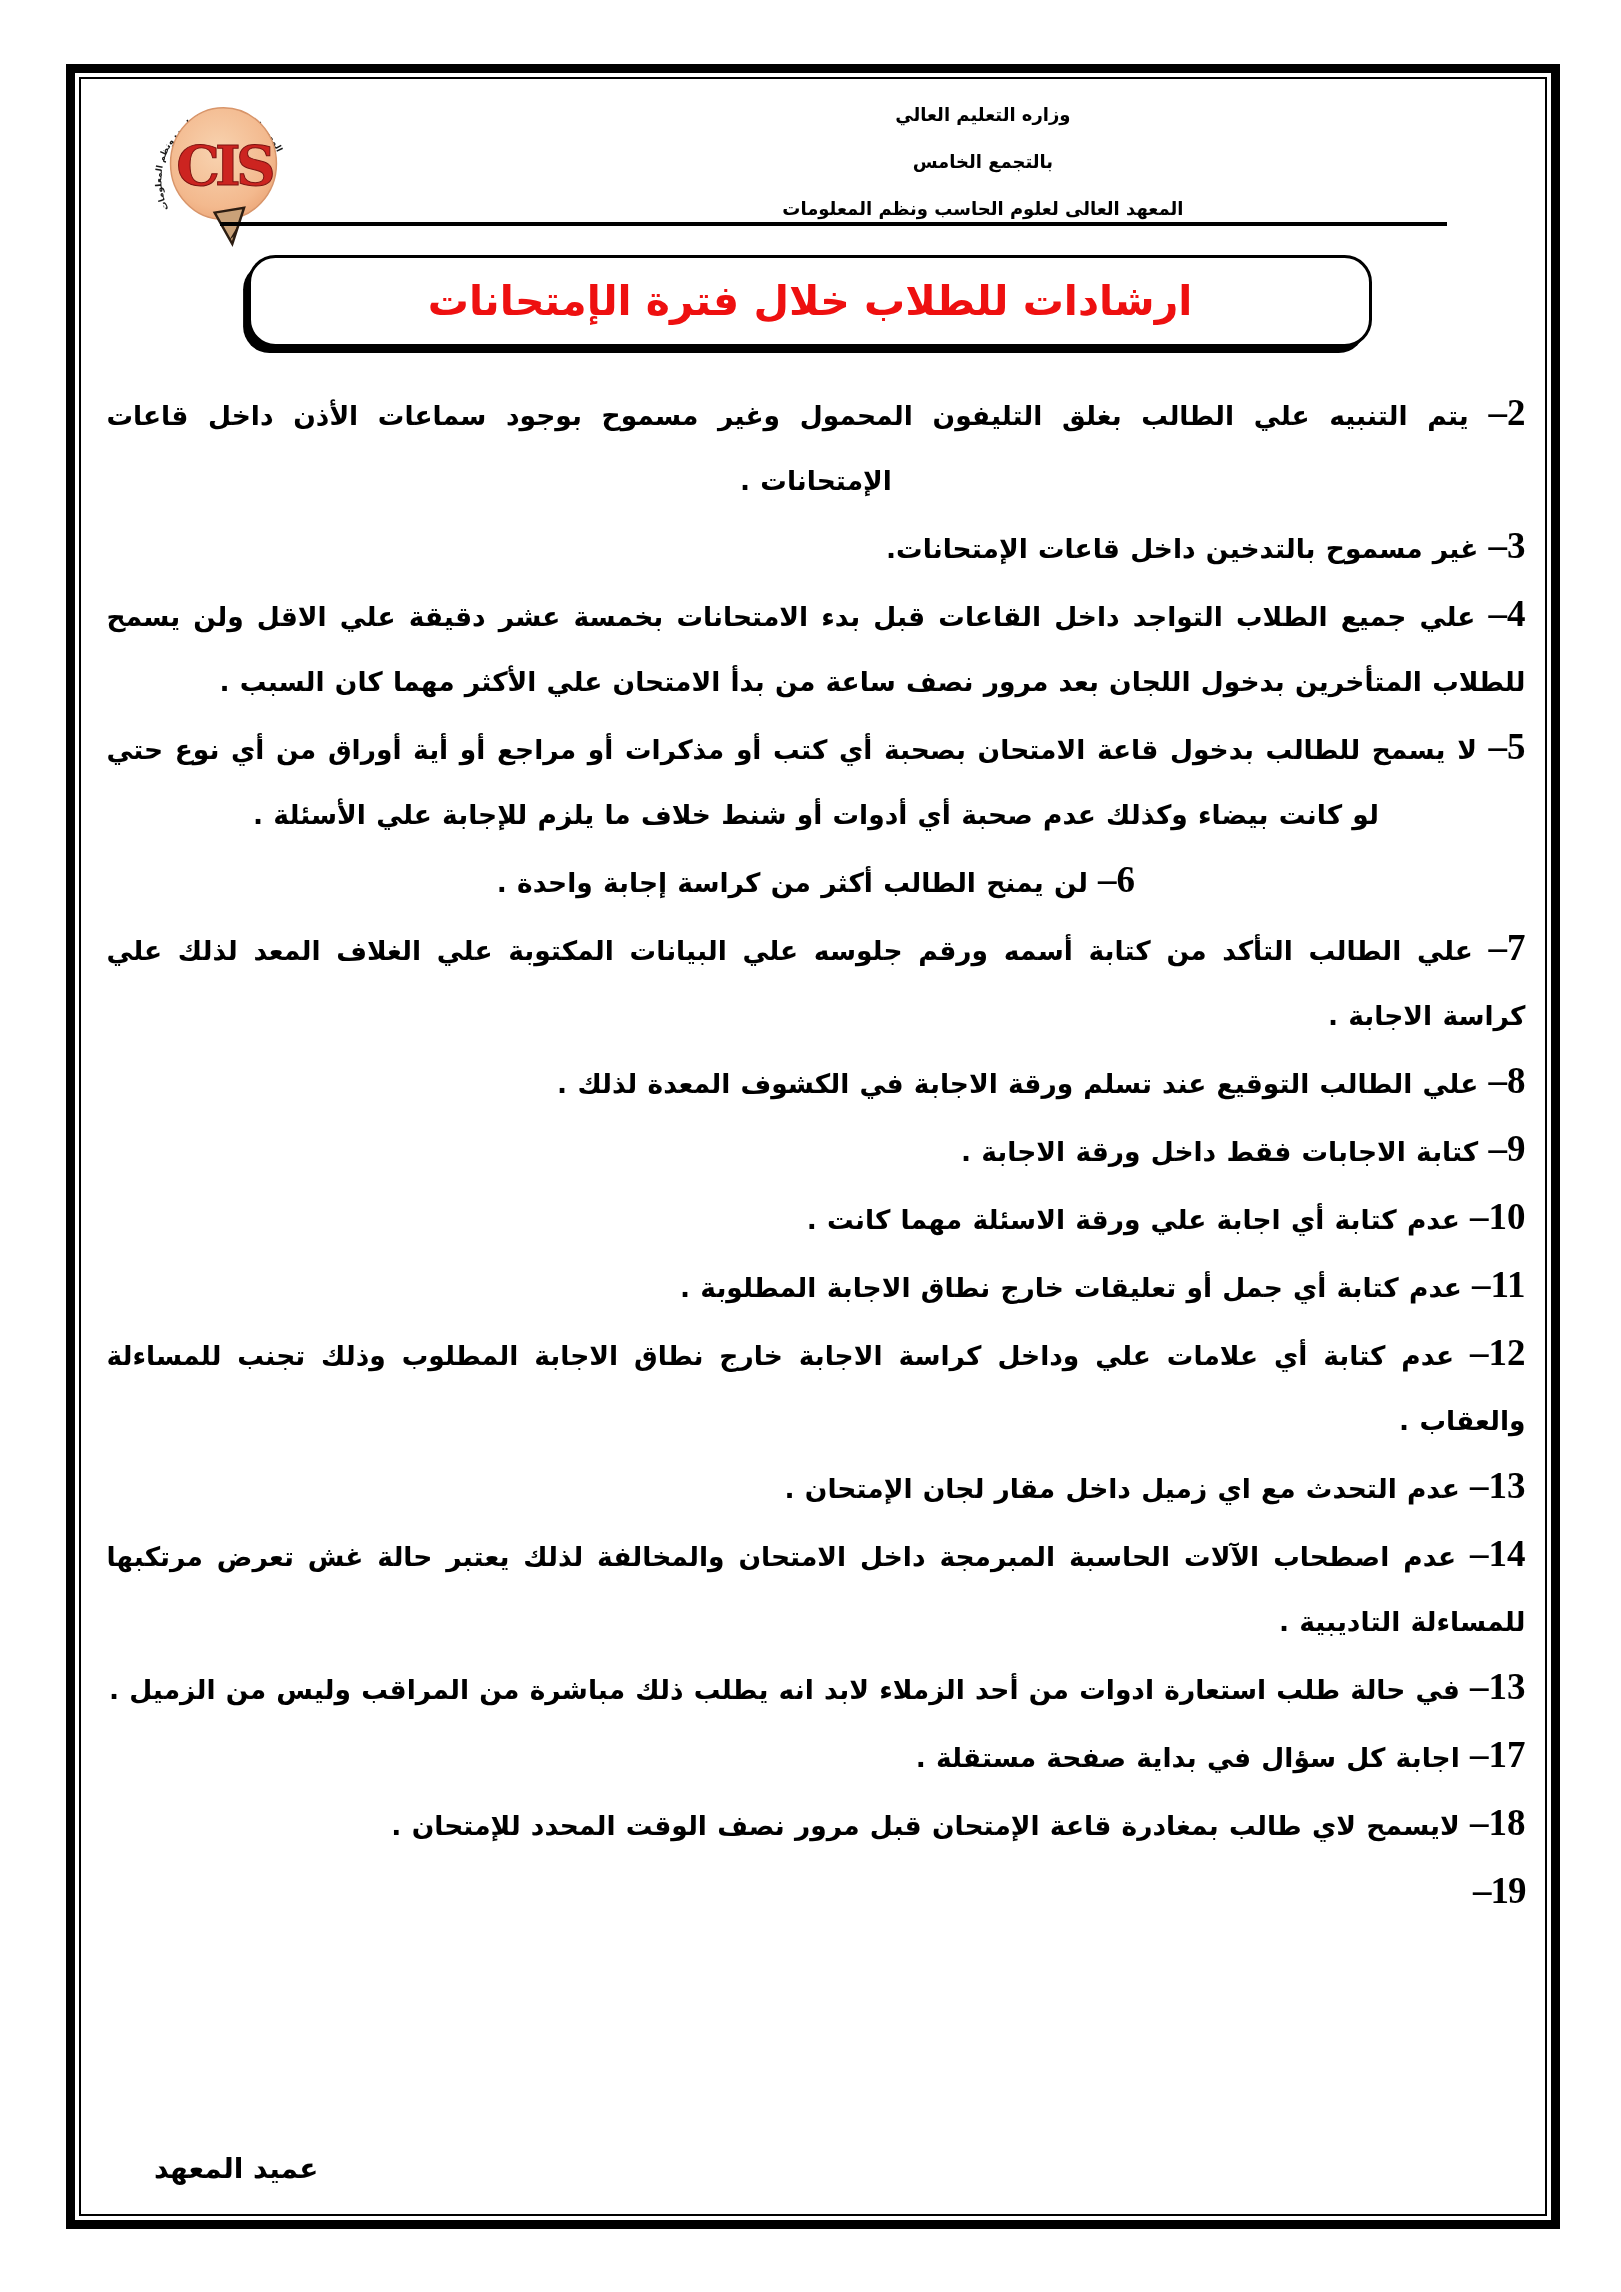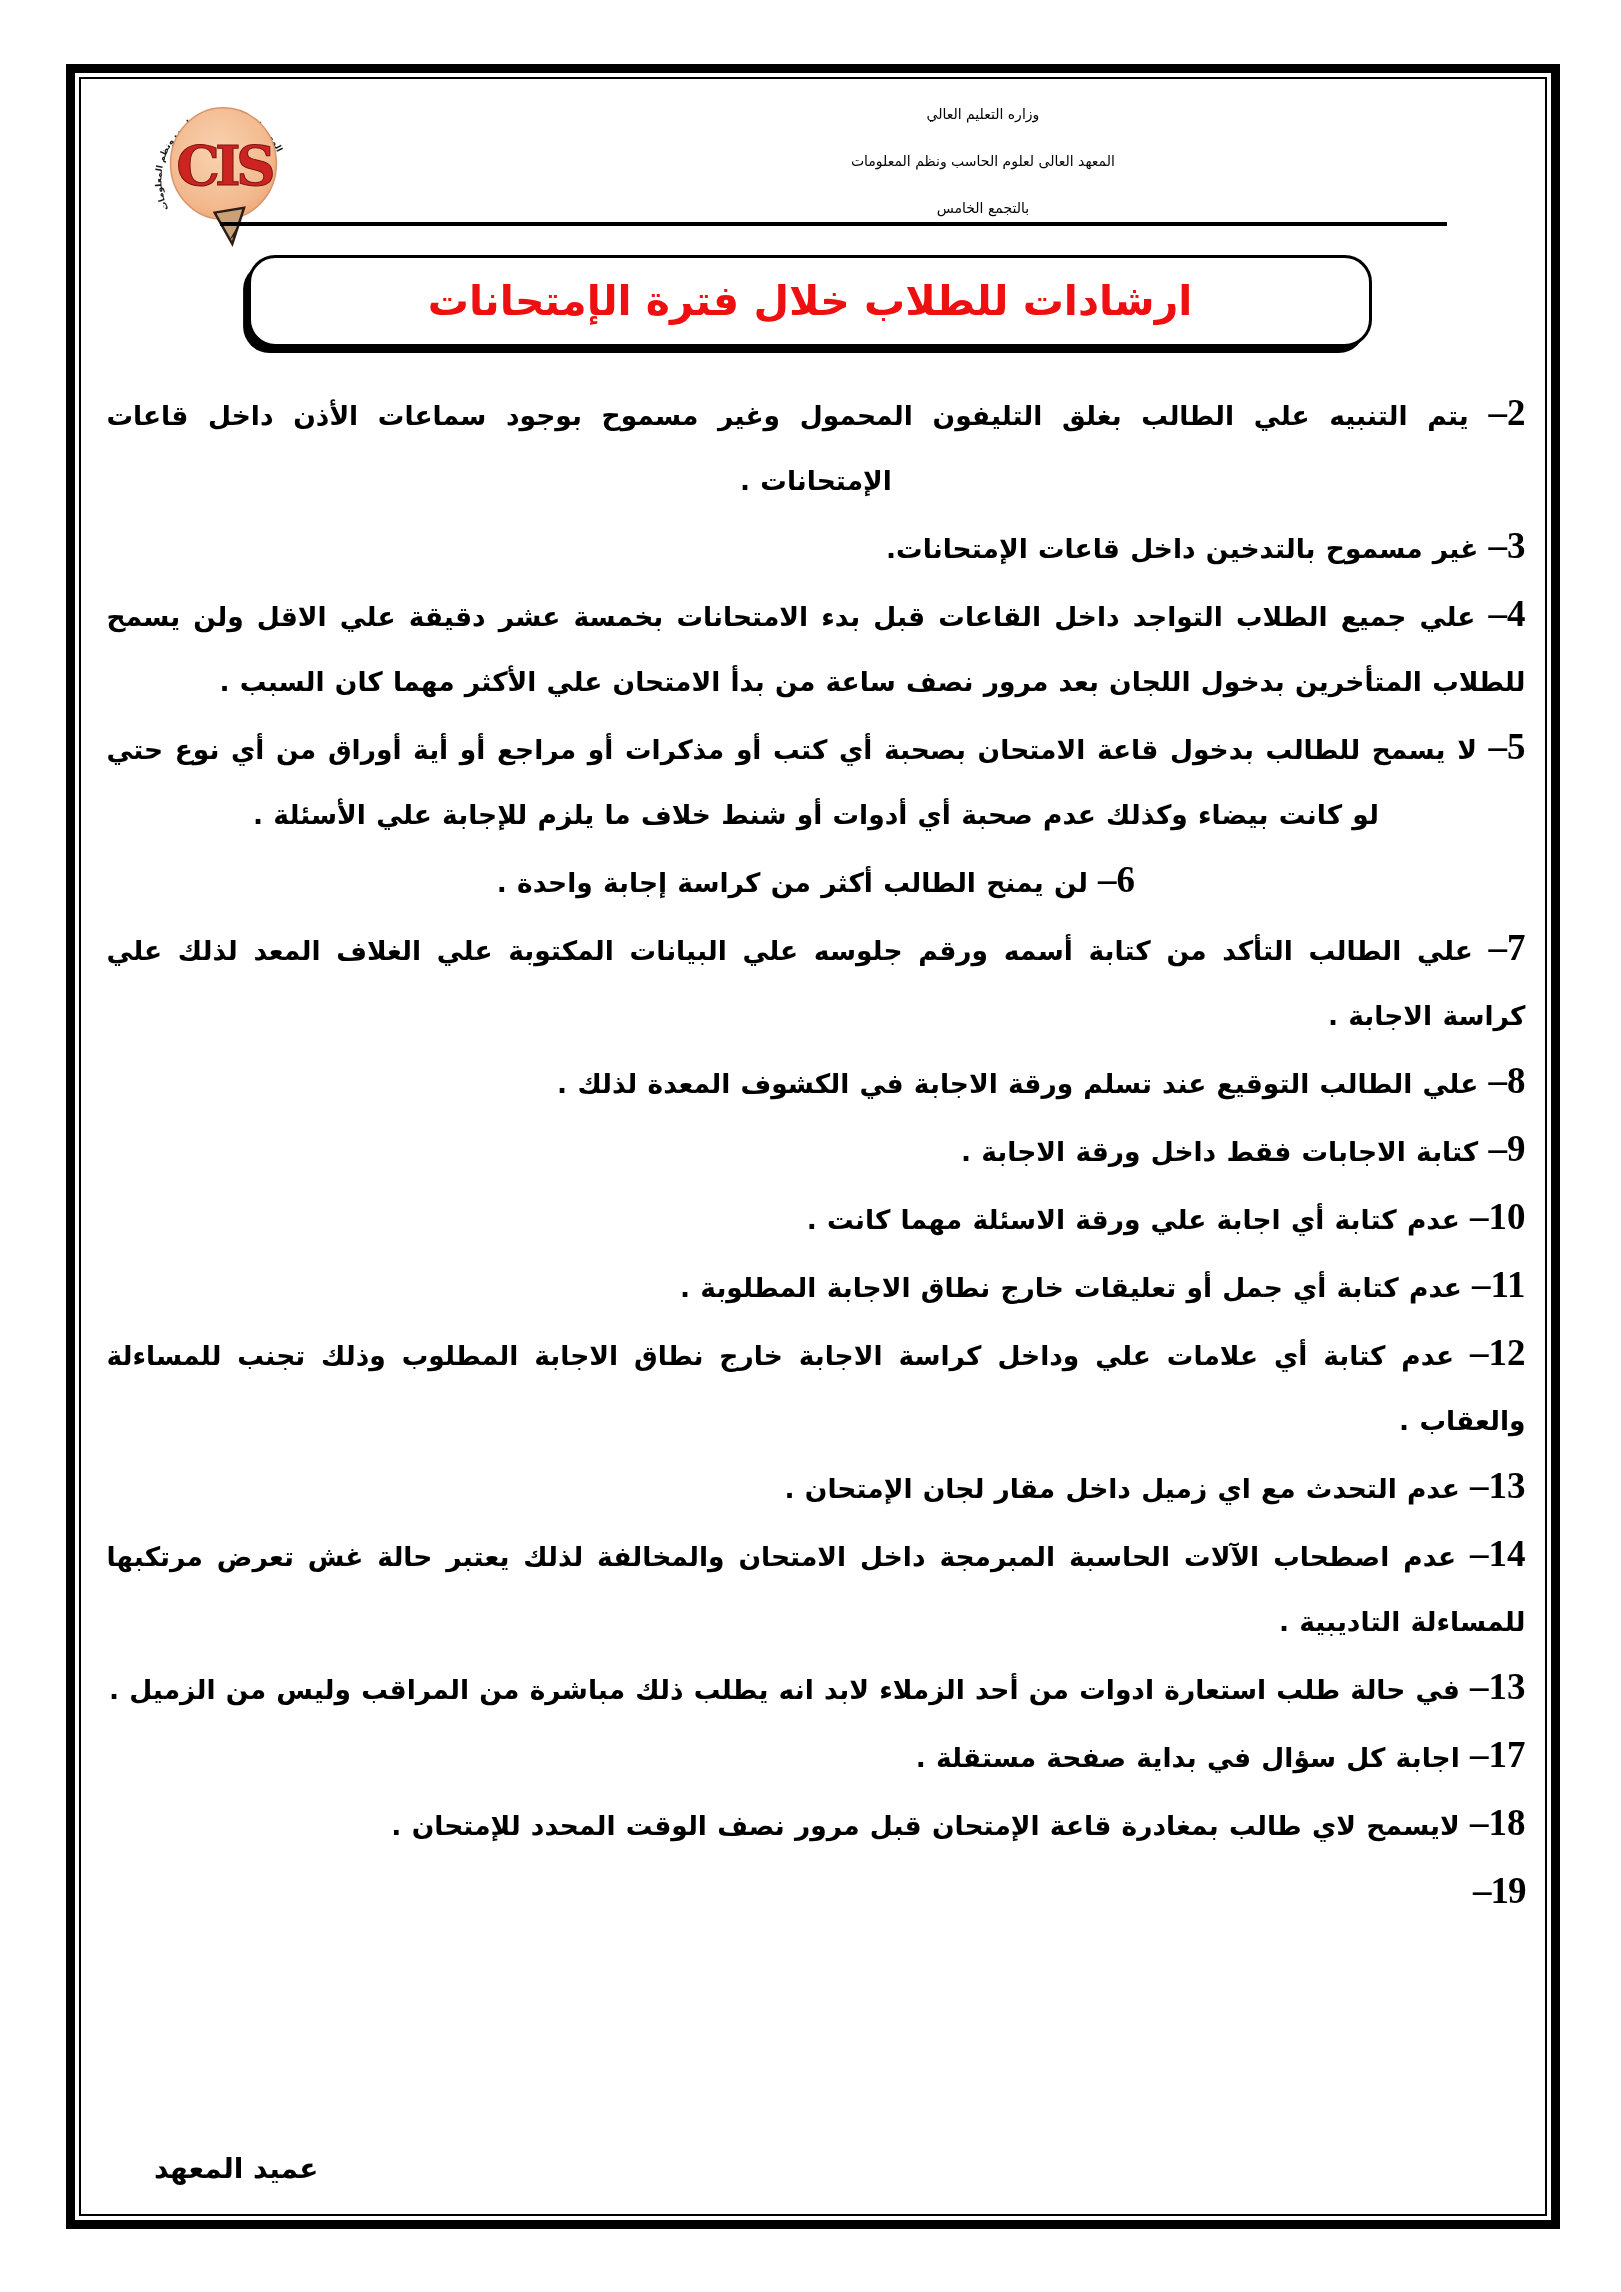--- a/index.html
+++ b/index.html
@@ -22,21 +22,21 @@
     width: 100%; height: 100%;
     border: 2.9px solid #000;
     position: relative;
     overflow: hidden;
     background: #fff;
   }
   
   .header-text {
     position: absolute; top: 11.8px; left: 510px; width: 784px;
     direction: rtl; text-align: center;
-    font-size: 14px; font-weight: normal;
+    font-size: 18px; font-weight: bold;
     line-height: 47px;
   }
   .header-rule {
     position: absolute; top: 143px; left: 139px; right: 98px;
     height: 3.9px; background: #000;
   }
   
   .logo { position: absolute; left: 65px; top: 3.9px; }
   
   .title-box {
@@ -100,22 +100,22 @@
         <textPath href="#arcPath">المعهد العالي لعلوم الحاسب ونظم المعلومات</textPath>
       </text>
       <ellipse cx="79" cy="82" rx="54" ry="57" fill="url(#peach)" stroke="#d8956a" stroke-width="1.5"></ellipse>
       <path d="M 70,132 L 100,127 L 88,164 Z" fill="#c9a178" stroke="#2c1d12" stroke-width="2.5"></path>
       <path d="M 91,155 L 95,143 L 85,160 Z" fill="#2c1d12"></path>
       <text x="79" y="104" text-anchor="middle" font-family="DejaVu Serif, serif" font-weight="bold" font-size="56" fill="#cc2420" stroke="#7a1210" stroke-width="1" letter-spacing="-5">CIS</text>
     </svg>
 
     <div class="header-text">
       <div>وزاره التعليم العالي</div>
+      <div>بالتجمع الخامس</div>
       <div>المعهد العالى لعلوم الحاسب ونظم المعلومات</div>
-      <div>بالتجمع الخامس</div>
     </div>
     <div class="header-rule"></div>
 
     <div class="title-box">
       <div class="title-text" style="color: rgb(238, 16, 16);">ارشادات للطلاب خلال فترة الإمتحانات</div>
     </div>
 
     <div class="items">
         <div class="item"><span class="num">2–</span> <span class="txt">يتم التنبيه علي الطالب بغلق التليفون المحمول وغير مسموح بوجود سماعات الأذن داخل قاعات الإمتحانات .</span></div>
         <div class="item"><span class="num">3–</span> <span class="txt">غير مسموح بالتدخين داخل قاعات الإمتحانات.</span></div>

